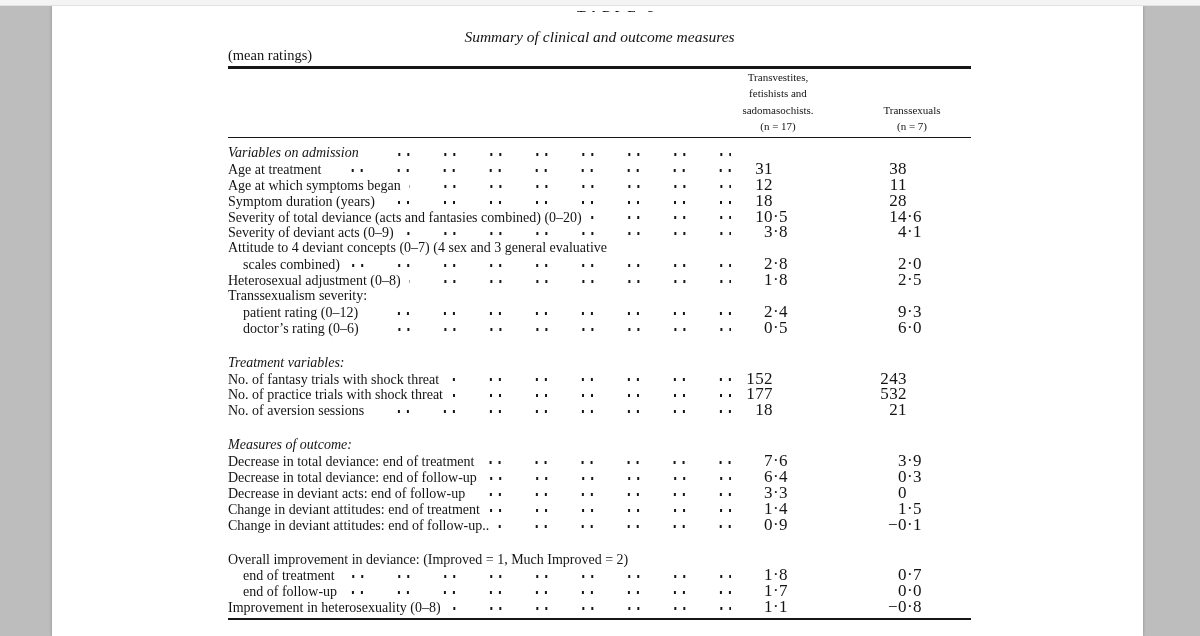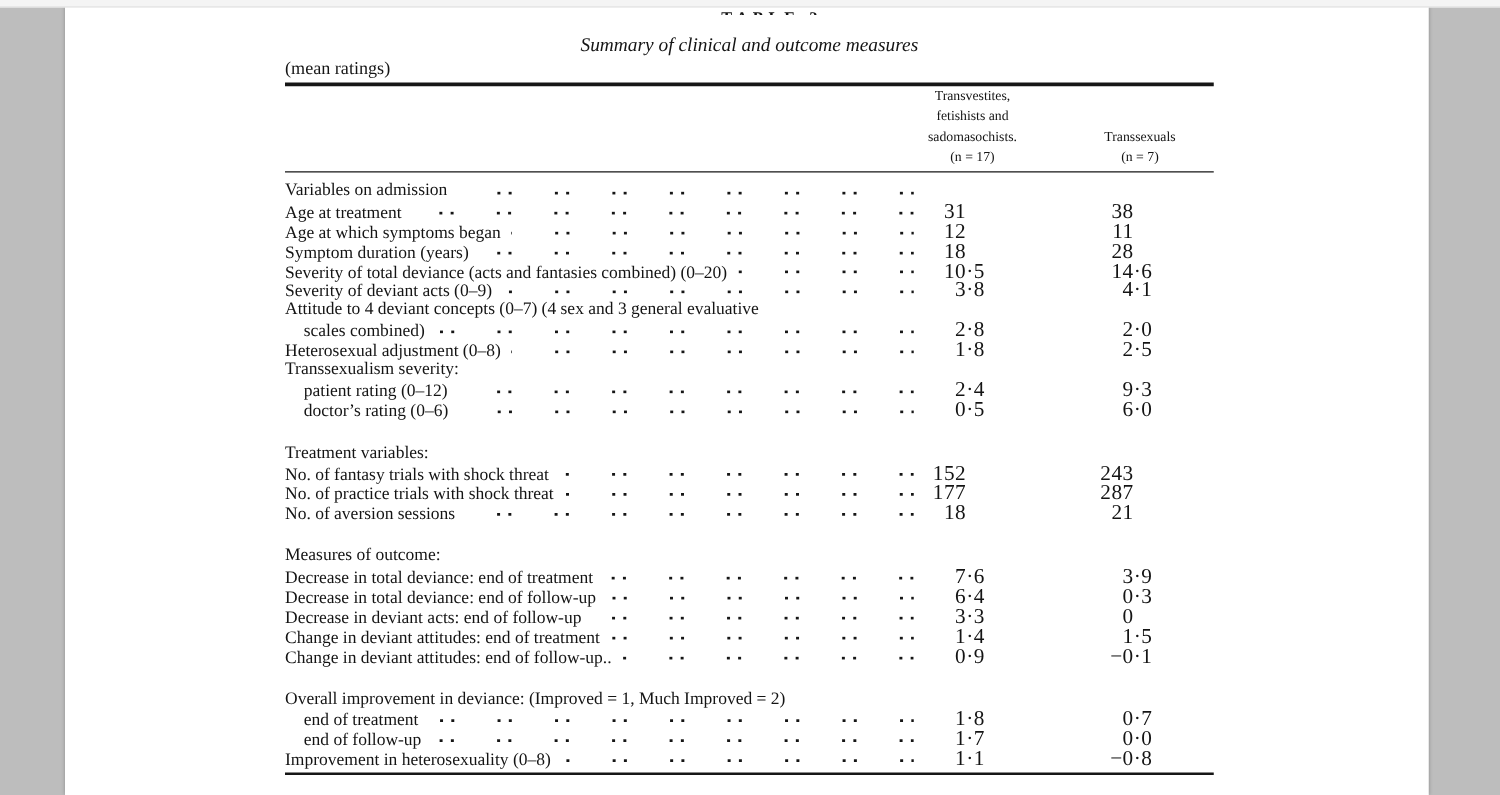--- a/index.html
+++ b/index.html
@@ -26,21 +26,21 @@
   .headrow{position:relative;height:68px;}
   .hdr{position:absolute;text-align:center;font-size:11px;line-height:16.5px;white-space:nowrap;}
   .hdr1{left:550px;bottom:2px;transform:translateX(-50%);}
   .hdr2{left:684px;bottom:2px;transform:translateX(-50%);}
 
   .tbody{padding-top:7px;}
   .row{display:flex;align-items:baseline;height:15.9px;line-height:15.9px;font-size:14px;white-space:nowrap;}
   .row.gap{margin-top:19px;}
   .lbl{flex:0 0 auto;}
   .lbl.i1{padding-left:15px;}
-  .lbl.it{}
+  .lbl.it{font-style:italic;}
   .leader{
     flex:1 1 auto;min-width:0;align-self:stretch;margin:0 4px 0 8px;
     background-image:
       radial-gradient(circle 1.2px at 2px 50%, #161616 98%, transparent),
       radial-gradient(circle 1.2px at 2px 50%, #161616 98%, transparent);
     background-size:46px 5px,46px 5px;
     background-position:right 12px bottom 4px, right 3px bottom 4px;
     background-repeat:repeat-x;
   }
   .leader.off{background:none;}
@@ -254,21 +254,21 @@
           </span>
         </div>
         <div class="row">
           <span class="lbl">No. of practice trials with shock threat</span>
           <span class="leader"></span>
           <span class="val v1">
             <span class="int">177</span>
             <span class="frac"></span>
           </span>
           <span class="val v2">
-            <span class="int">287</span>
+            <span class="int">532</span>
             <span class="frac"></span>
           </span>
         </div>
         <div class="row">
           <span class="lbl">No. of aversion sessions</span>
           <span class="leader"></span>
           <span class="val v1">
             <span class="int">18</span>
             <span class="frac"></span>
           </span>

